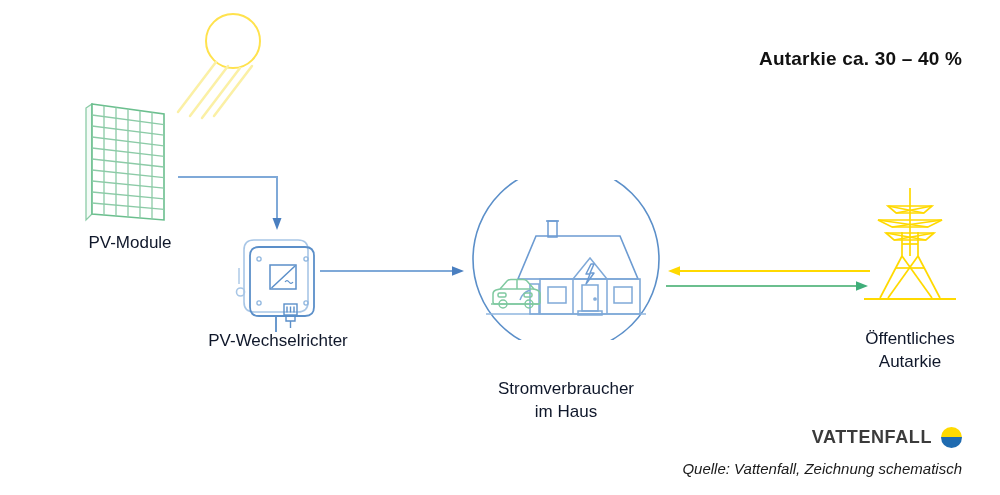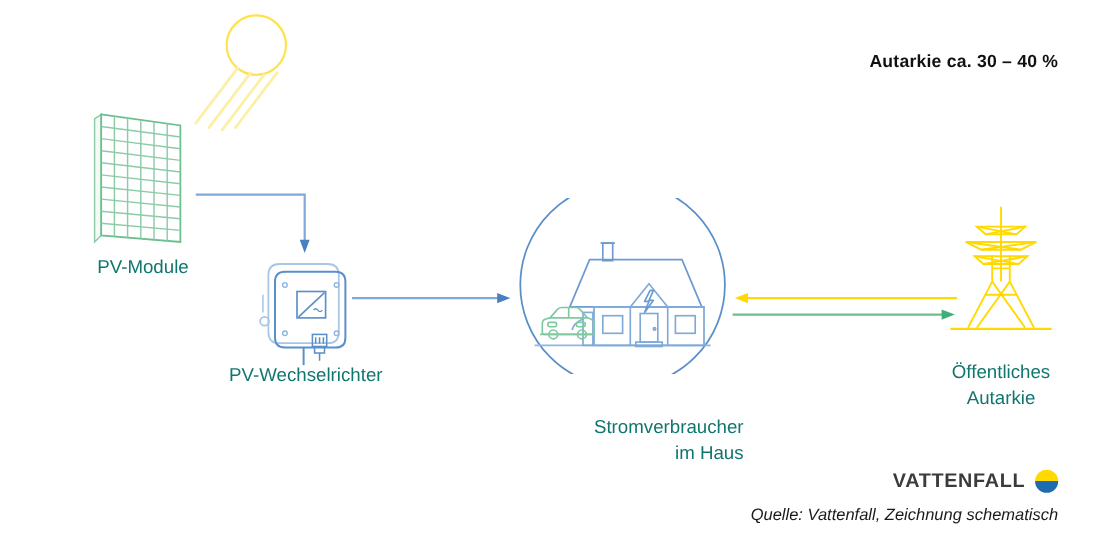--- a/index.html
+++ b/index.html
@@ -18,30 +18,30 @@
     position: relative;
     width: 1000px;
     height: 495px;
     background: #ffffff;
   }
   .abs { position: absolute; }
 
   .headline {
     right: 38px;
     top: 48px;
-    font-size: 16px;
+    font-size: 19px;
     font-weight: bold;
     letter-spacing: 0.2px;
     color: #111111;
     white-space: nowrap;
   }
 
   .node-label {
     font-size: 17px;
-    color: #0f766e;
+    color: #0f172a;
     text-align: center;
     line-height: 1.35;
     white-space: nowrap;
   }
 
   .flow-label {
     font-size: 16px;
     color: #1a1a1a;
     text-align: center;
     white-space: nowrap;
@@ -211,21 +211,21 @@
       <line x1="40" y1="109" x2="74" y2="109"></line>
       <line x1="57" y1="100" x2="57" y2="109"></line>
       <rect x="38" y="113" width="8" height="4" rx="1.5"></rect>
       <rect x="64" y="113" width="8" height="4" rx="1.5"></rect>
       <circle cx="43" cy="124" r="4"></circle>
       <circle cx="69" cy="124" r="4"></circle>
       <line x1="31" y1="124" x2="80" y2="124"></line>
     </g>
   </svg>
 
-  <div class="abs node-label" style="left:456px; top:378px; width:220px;text-align:right;">
+  <div class="abs node-label" style="left:456px; top:378px; width:220px;">
     <div>Stromverbraucher</div>
     <div>im Haus</div>
   </div>
 
 
   <svg class="abs" style="left:664px; top:265px;" width="208" height="34">
 
     <line x1="14" y1="6" x2="206" y2="6" stroke="#FFD900" stroke-width="2.2"></line>
     <polygon points="4,6 16,1.3 16,10.7" fill="#FFD900"></polygon>
 

